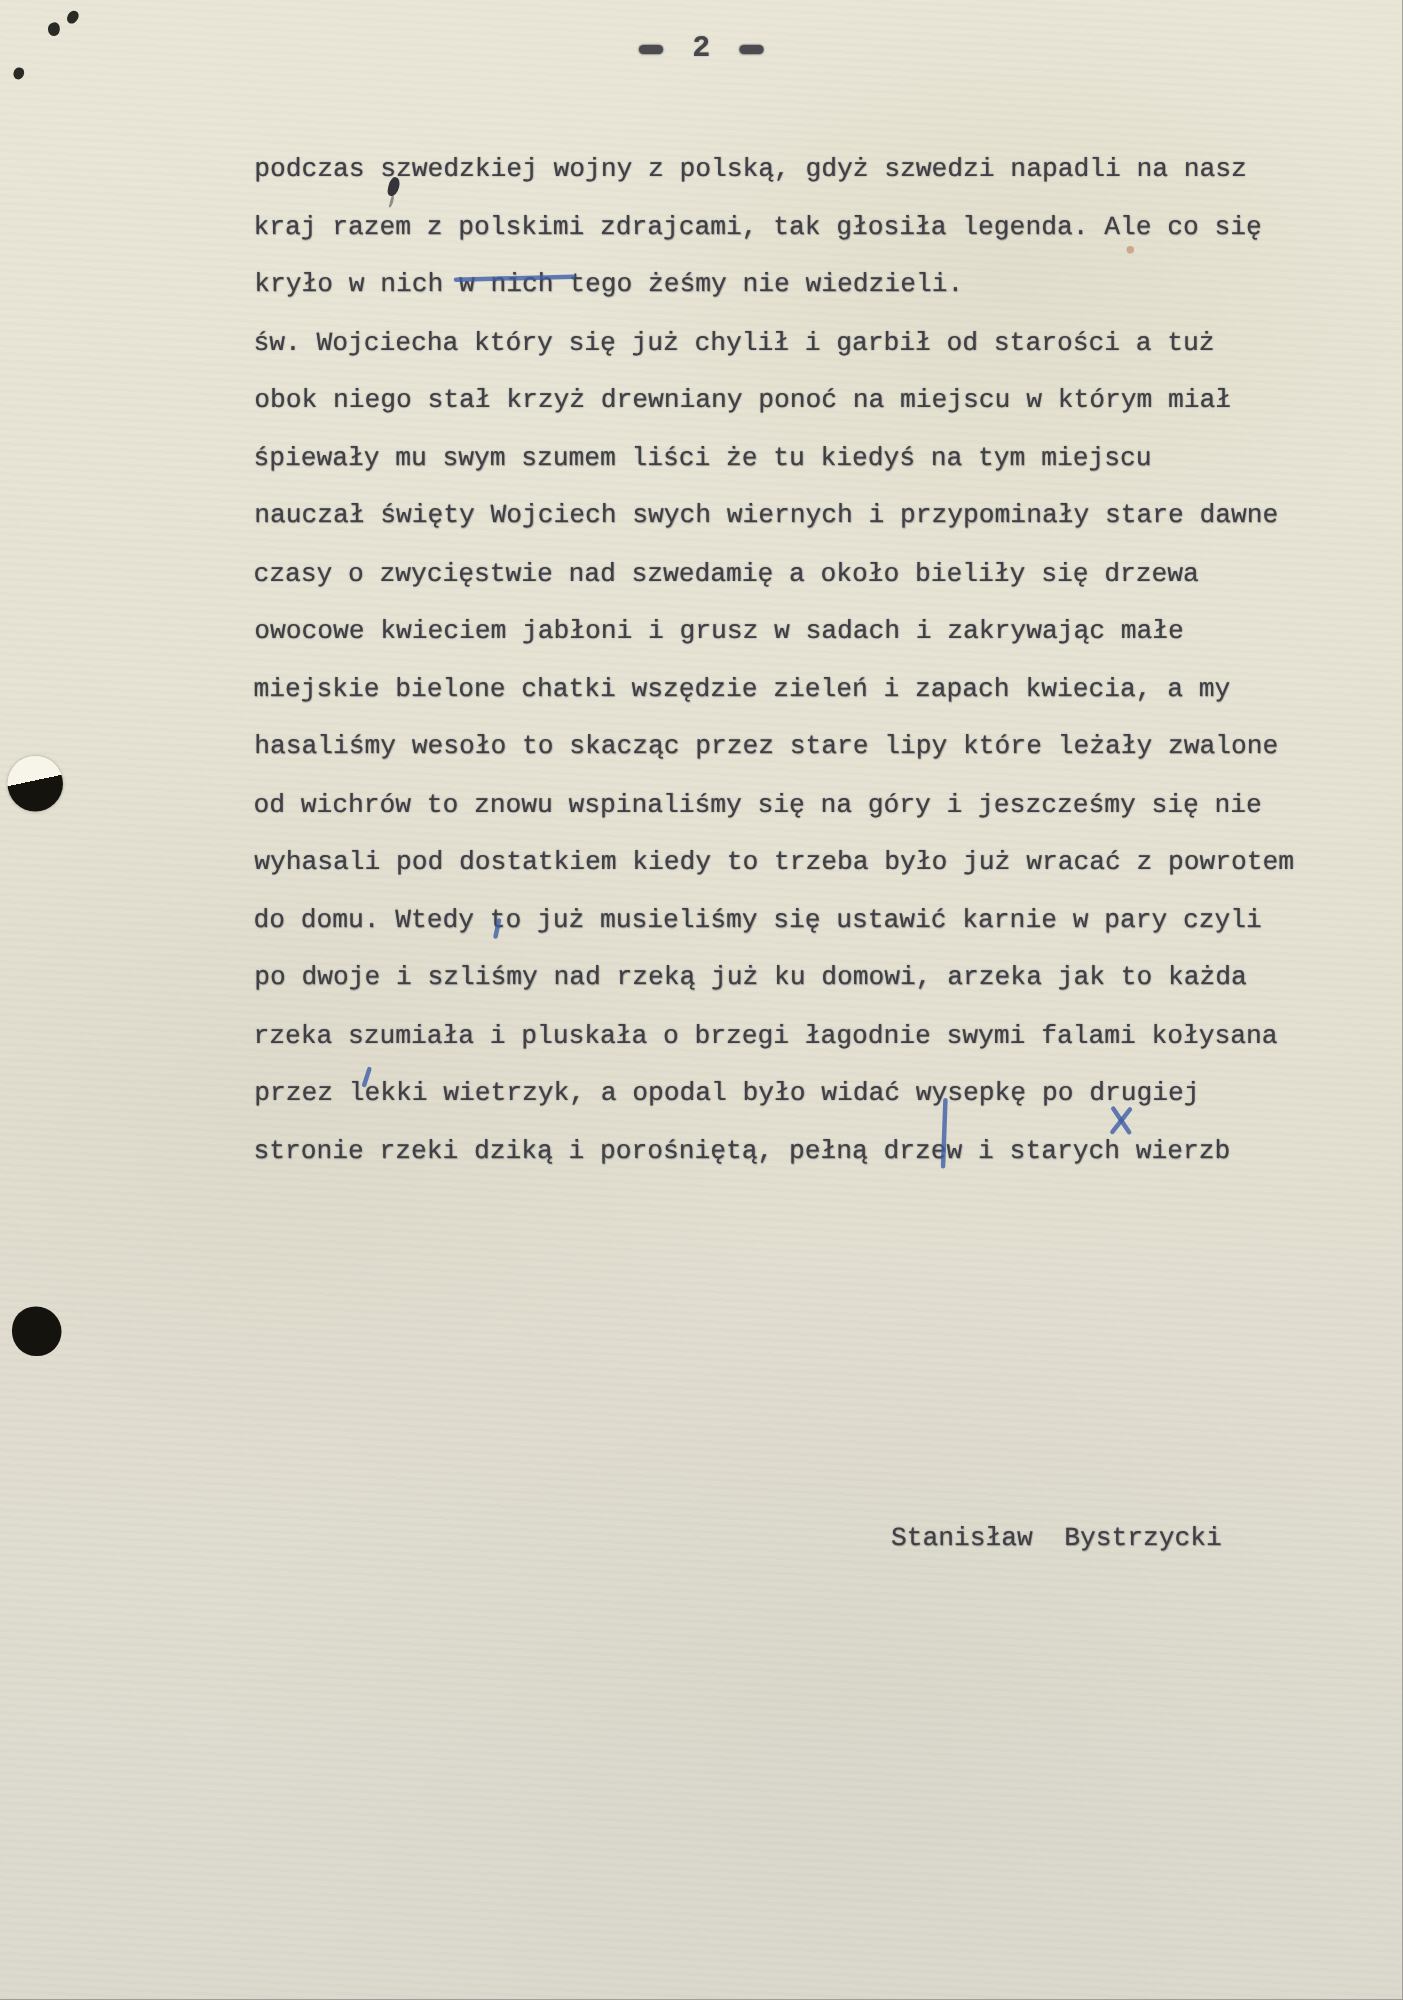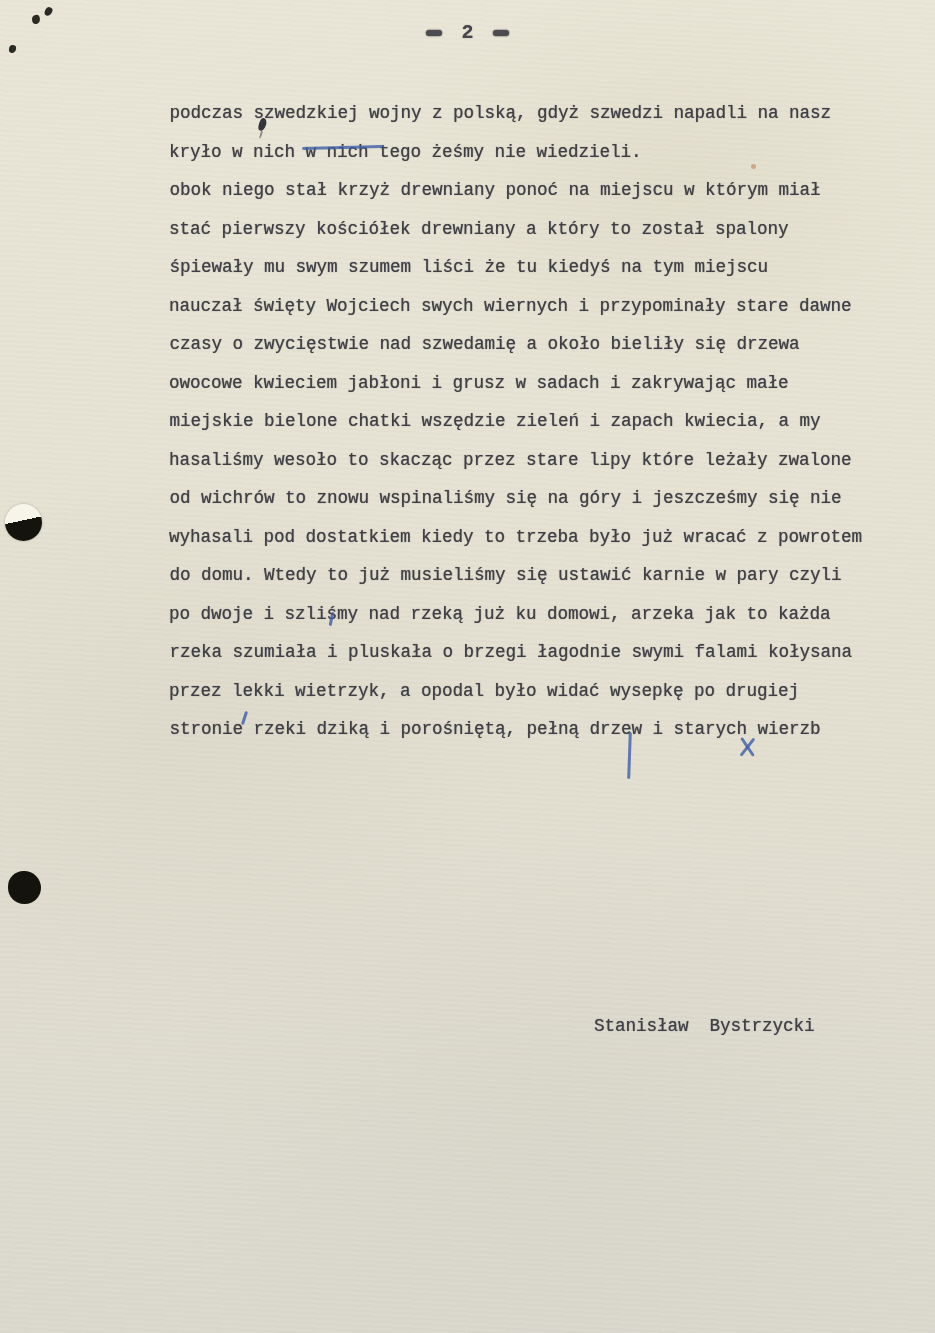--- a/index.html
+++ b/index.html
@@ -93,23 +93,24 @@
   <div class="scan-noise"></div>
 
   <div class="pagenum">
     <span class="dash"></span>
     <span class="num">2</span>
     <span class="dash"></span>
   </div>
 
   <div class="text-block">
     <div class="tl">podczas szwedzkiej wojny z polską, gdyż szwedzi napadli na nasz</div>
+    <div class="tl">kraj razem z polskimi zdrajcami, tak głosiła legenda. Ale co się</div>
     <div class="tl"><span>kryło w nich </span><span class="struck">w nich</span><span> tego żeśmy nie wiedzieli.</span></div>
+    <div class="tl">św. Wojciecha który się już chylił i garbił od starości a tuż</div>
     <div class="tl">obok niego stał krzyż drewniany ponoć na miejscu w którym miał</div>
-    <div class="tl">stać pierwszy kościółek drewniany a który to został spalony</div>
     <div class="tl">śpiewały mu swym szumem liści że tu kiedyś na tym miejscu</div>
     <div class="tl">nauczał święty Wojciech swych wiernych i przypominały stare dawne</div>
     <div class="tl">czasy o zwycięstwie nad szwedamię a około bieliły się drzewa</div>
     <div class="tl">owocowe kwieciem jabłoni i grusz w sadach i zakrywając małe</div>
     <div class="tl">miejskie bielone chatki wszędzie zieleń i zapach kwiecia, a my</div>
     <div class="tl">hasaliśmy wesoło to skacząc przez stare lipy które leżały zwalone</div>
     <div class="tl">od wichrów to znowu wspinaliśmy się na góry i jeszcześmy się nie</div>
     <div class="tl">wyhasali pod dostatkiem kiedy to trzeba było już wracać z powrotem</div>
     <div class="tl">do domu. Wtedy to już musieliśmy się ustawić karnie w pary czyli</div>
     <div class="tl">po dwoje i szliśmy nad rzeką już ku domowi, arzeka jak to każda</div>

